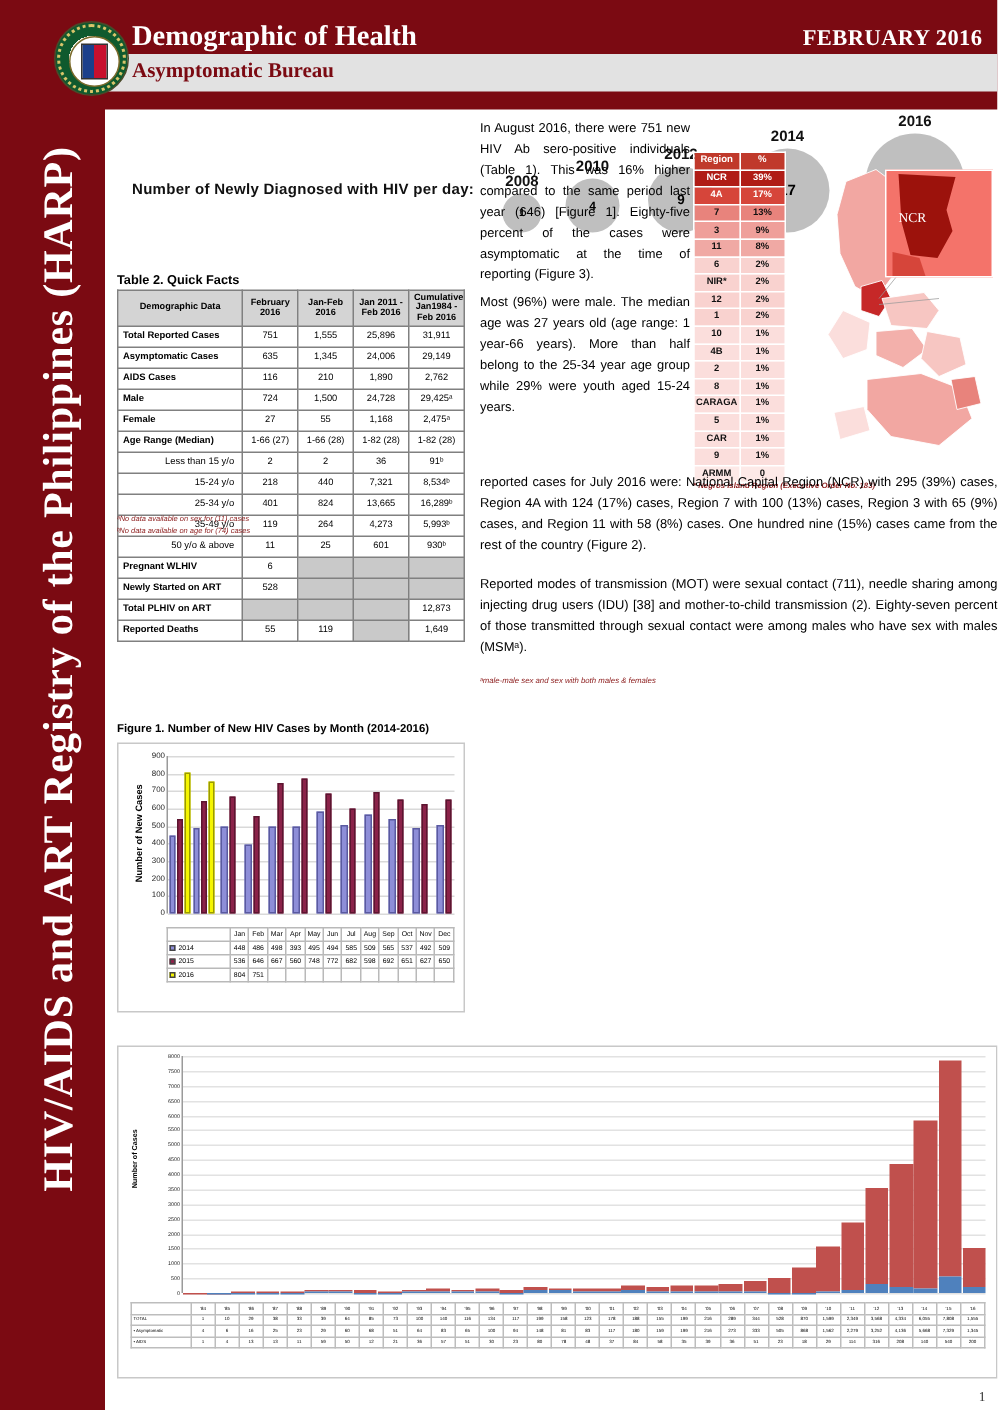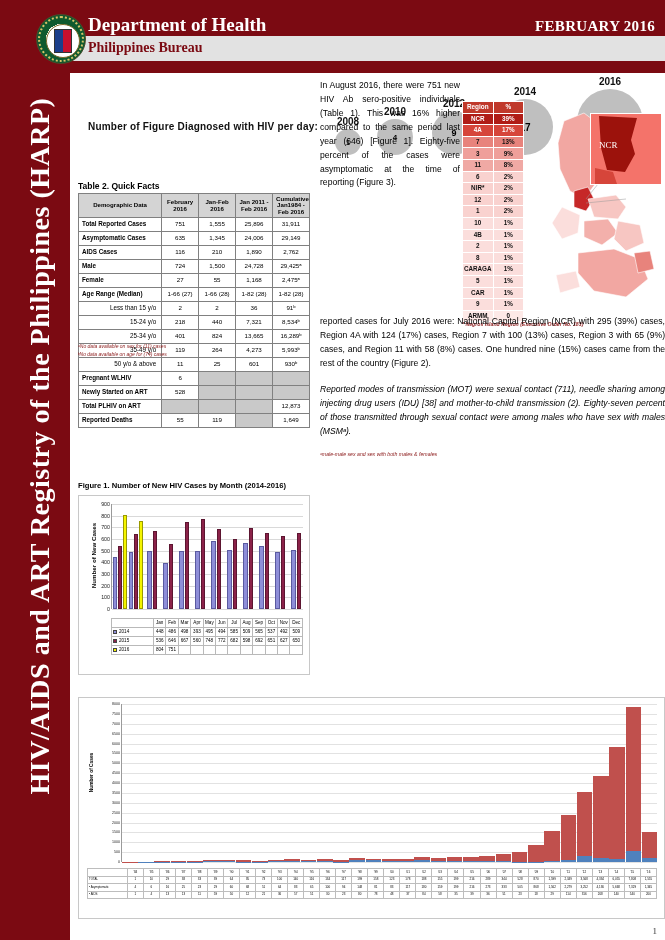--- a/index.html
+++ b/index.html
@@ -169,21 +169,21 @@
     position:absolute; left:8px; top:26px; color:#ffffff;
     font-size:9px; font-family:"Liberation Serif", serif;
   }
 
   
   .wide-col {
     position:absolute; left:250px; width:345px;
     font-size:8.6px; color:#000; text-align:justify; line-height:1.62;
   }
   #para3b { top:242px; }
-  #para4 { top:310px;font-style:italic; }
+  #para4 { top:310px; }
   #msm-note { position:absolute; left:250px; top:378px; font-size:5.2px; color:#8b1a1a; font-style:italic; }
 
   
   #fig1-caption { position:absolute; left:8px; top:408px; font-size:7.6px; font-weight:bold; color:#000; }
   #fig1-box {
     position:absolute; left:8px; top:422px; width:232px; height:180px;
     border:1px solid #c8c8c8; background:#ffffff;
   }
   #fig1-ylabel {
     position:absolute; left:-36px; top:56px; width:100px;
@@ -238,28 +238,28 @@
 
 <div id="sidebar">
   <div id="sidebar-title">HIV/AIDS  and ART Registry of the Philippines (HARP)</div>
 </div>
 
 <div id="header-band"></div>
 <div id="header-strip"></div>
 <div id="seal">
     <div class="seal-ring"></div>
   </div>
-<div id="doh-title">Department of Health</div>
+<div id="doh-title">Demographic of Health</div>
 <div id="month-year">FEBRUARY 2016</div>
-<div id="bureau-title">Philippines Bureau</div>
+<div id="bureau-title">Asymptomatic Bureau</div>
 
 <div id="content">
 
   <div id="perday-row">
-    <div id="perday-label">Number of Figure Diagnosed with HIV per day:</div>
+    <div id="perday-label">Number of Newly Diagnosed with HIV per day:</div>
   <div class="bubble-group" style="left: 248px; width: 44px;">
         <div class="bubble-year">2008</div>
         <div class="bubble" style="width: 26px; height: 26px; font-size: 7px;">1</div>
       </div>
       <div class="bubble-group" style="left: 290px; width: 54px;">
         <div class="bubble-year">2010</div>
         <div class="bubble" style="width: 36px; height: 36px; font-size: 8px;">4</div>
       </div>
       <div class="bubble-group" style="left: 345px; width: 62px;">
         <div class="bubble-year">2012</div>
@@ -394,20 +394,21 @@
           <td class="num">1,649</td>
         </tr>
       </tbody>
   </table>
   <div id="t1-notes">
       <div>ᵃNo data available on sex for (11) cases</div>
       <div>ᵇNo data available on age for (74) cases</div>
     </div>
 
   <div class="narrow-col" id="para1">In August 2016, there were 751 new HIV Ab sero-positive individuals (Table 1). This was 16% higher compared to the same period last year (646) [Figure 1]. Eighty-five percent of the cases were asymptomatic at the time of reporting (Figure 3).</div>
+  <div class="narrow-col" id="para2">Most (96%) were male. The median age was 27 years old (age range: 1 year-66 years). More than half belong to the 25-34 year age group while 29% were youth aged 15-24 years.</div>
 
   <table id="fig2-table">
     <thead>
         <tr>
           <th>Region</th>
           <th>%</th>
         </tr>
       </thead>
     <tbody>
         <tr>

